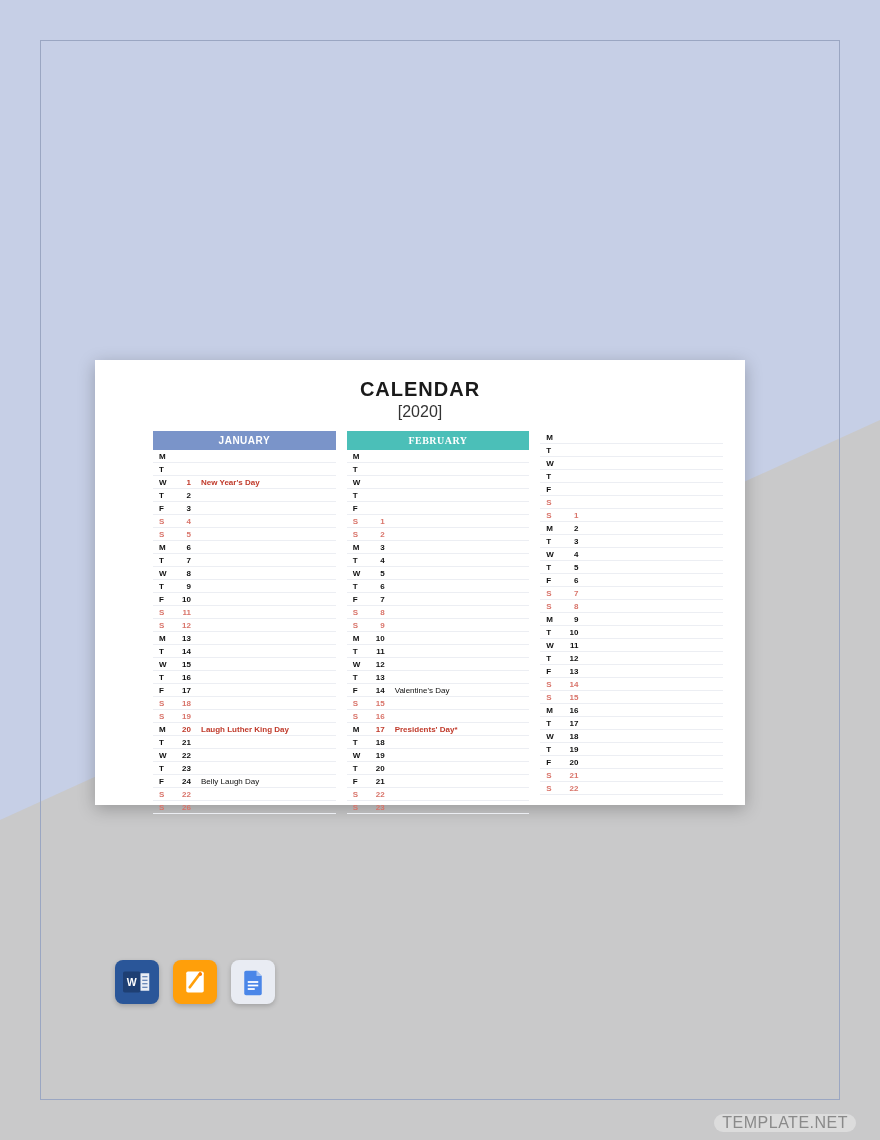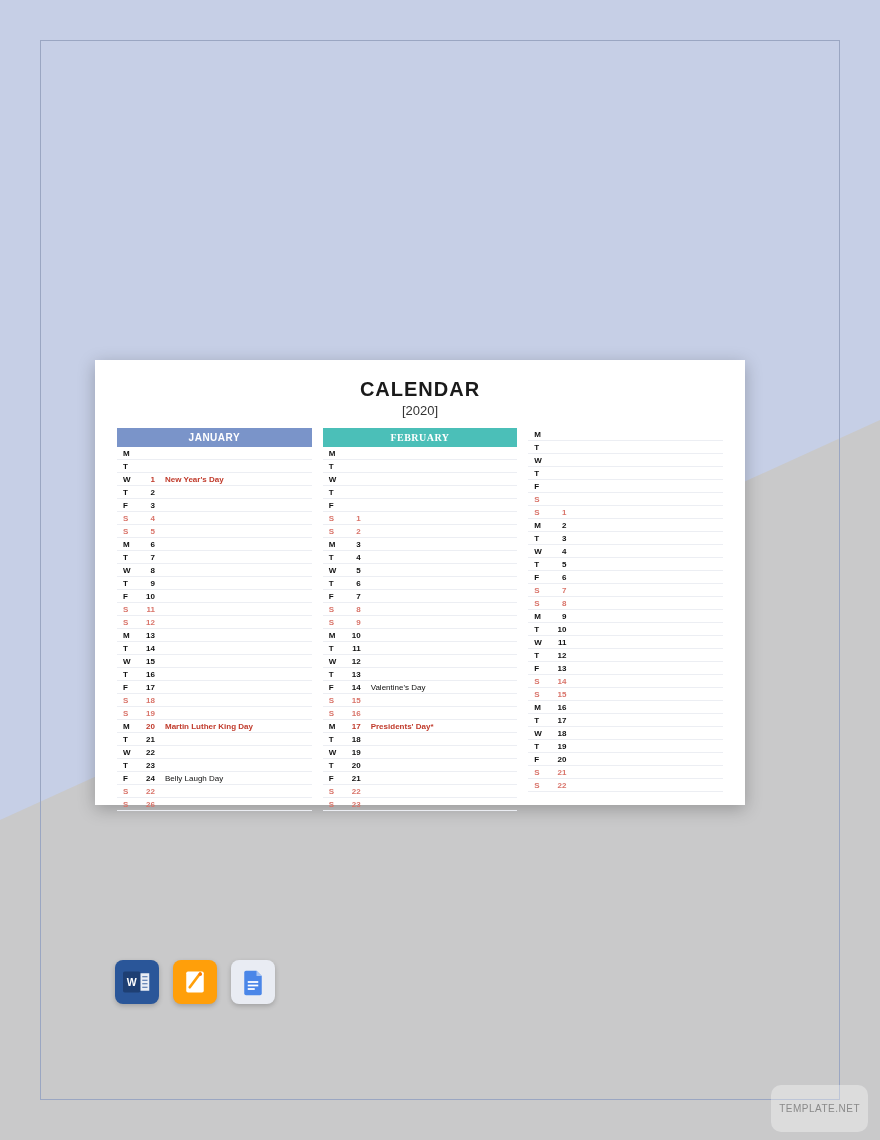--- a/index.html
+++ b/index.html
@@ -25,44 +25,44 @@
   border: 1px solid #9aa6c2;
 }
 .card {
   position: absolute; top: 360px; left: 95px;
   width: 650px; height: 445px;
   background: #fff;
   box-shadow: 0 4px 16px rgba(0,0,0,.25);
   padding: 18px 22px;
 }
 .title { text-align: center; font-weight: 700; font-size: 20px; letter-spacing: 1px; color: #1a1a1a; }
-.year { text-align: center; font-size: 13px; color: #333; margin-top: 2px; margin-bottom: 10px; }
-.months { display: flex; gap: 11px; }
+.year { text-align: center; font-size: 16px; color: #333; margin-top: 2px; margin-bottom: 10px; }
+.months { display: flex; gap: 11px; margin-left: 36px; }
 .month { flex: 1; }
 .mh { color: #fff; font-weight: 700; font-size: 10px; text-align: center; padding: 4px 0; letter-spacing: .5px; }
 .mh0 { background: #7a94c9; }
 .mh1 { background: #4bbfb8; font-family: Liberation Serif, serif; }
 .mh2 { background: #7a94c9; }
 .rows { }
 .row { display: flex; height: 13px; line-height: 13px; font-size: 8px; border-bottom: 1px solid #eceef3; }
 .dow { width: 22px; padding-left: 6px; font-weight: 700; color: #111; }
 .num { width: 20px; text-align: right; padding-right: 4px; font-weight: 700; color: #111; }
 .ev { flex: 1; padding-left: 6px; color: #111; white-space: nowrap; overflow: hidden; }
 .wk .dow, .wk .num { color: #d9746a; }
 .hol .num, .hol .ev { color: #c03a2b; font-weight: 700; }
 .icons { position: absolute; left: 115px; top: 960px; display: flex; gap: 14px; }
 .icon { width: 44px; height: 44px; border-radius: 8px; display: flex; align-items: center; justify-content: center; box-shadow: 0 2px 5px rgba(0,0,0,.2); }
 .icon-word { background: #2a5699; }
 .icon-pages { background: #ff9f0a; }
 .icon-docs { background: #e9ecf3; }
 .icon svg { width: 28px; height: 28px; }
 .watermark {
-  position: absolute; right: 12px; bottom: 8px;
-  font-size: 10px; color: #8a8a8a; letter-spacing: .5px;
-  background: rgba(255,255,255,.35); padding: 18px 8px; border-radius: 10px;
+  position: absolute; right: 24px; bottom: 8px;
+  font-size: 16px; color: #8a8a8a; letter-spacing: .5px;
+  background: rgba(255,255,255,.35); padding: 0 8px; border-radius: 10px;
 }
 </style>
 </head>
 <body>
 
 <div class="bg-top"></div>
 <div class="bg-diag"></div>
 <div class="outer-frame"></div>
 
 <div class="card">
@@ -173,21 +173,21 @@
             <div class="ev"></div>
           </div>
           <div class="row wk">
             <div class="dow">S</div>
             <div class="num">19</div>
             <div class="ev"></div>
           </div>
           <div class="row hol">
             <div class="dow">M</div>
             <div class="num">20</div>
-            <div class="ev">Martin Luther King Day</div>
+            <div class="ev">Laugh Luther King Day</div>
           </div>
           <div class="row">
             <div class="dow">T</div>
             <div class="num">21</div>
             <div class="ev"></div>
           </div>
           <div class="row">
             <div class="dow">W</div>
             <div class="num">22</div>
             <div class="ev"></div>

